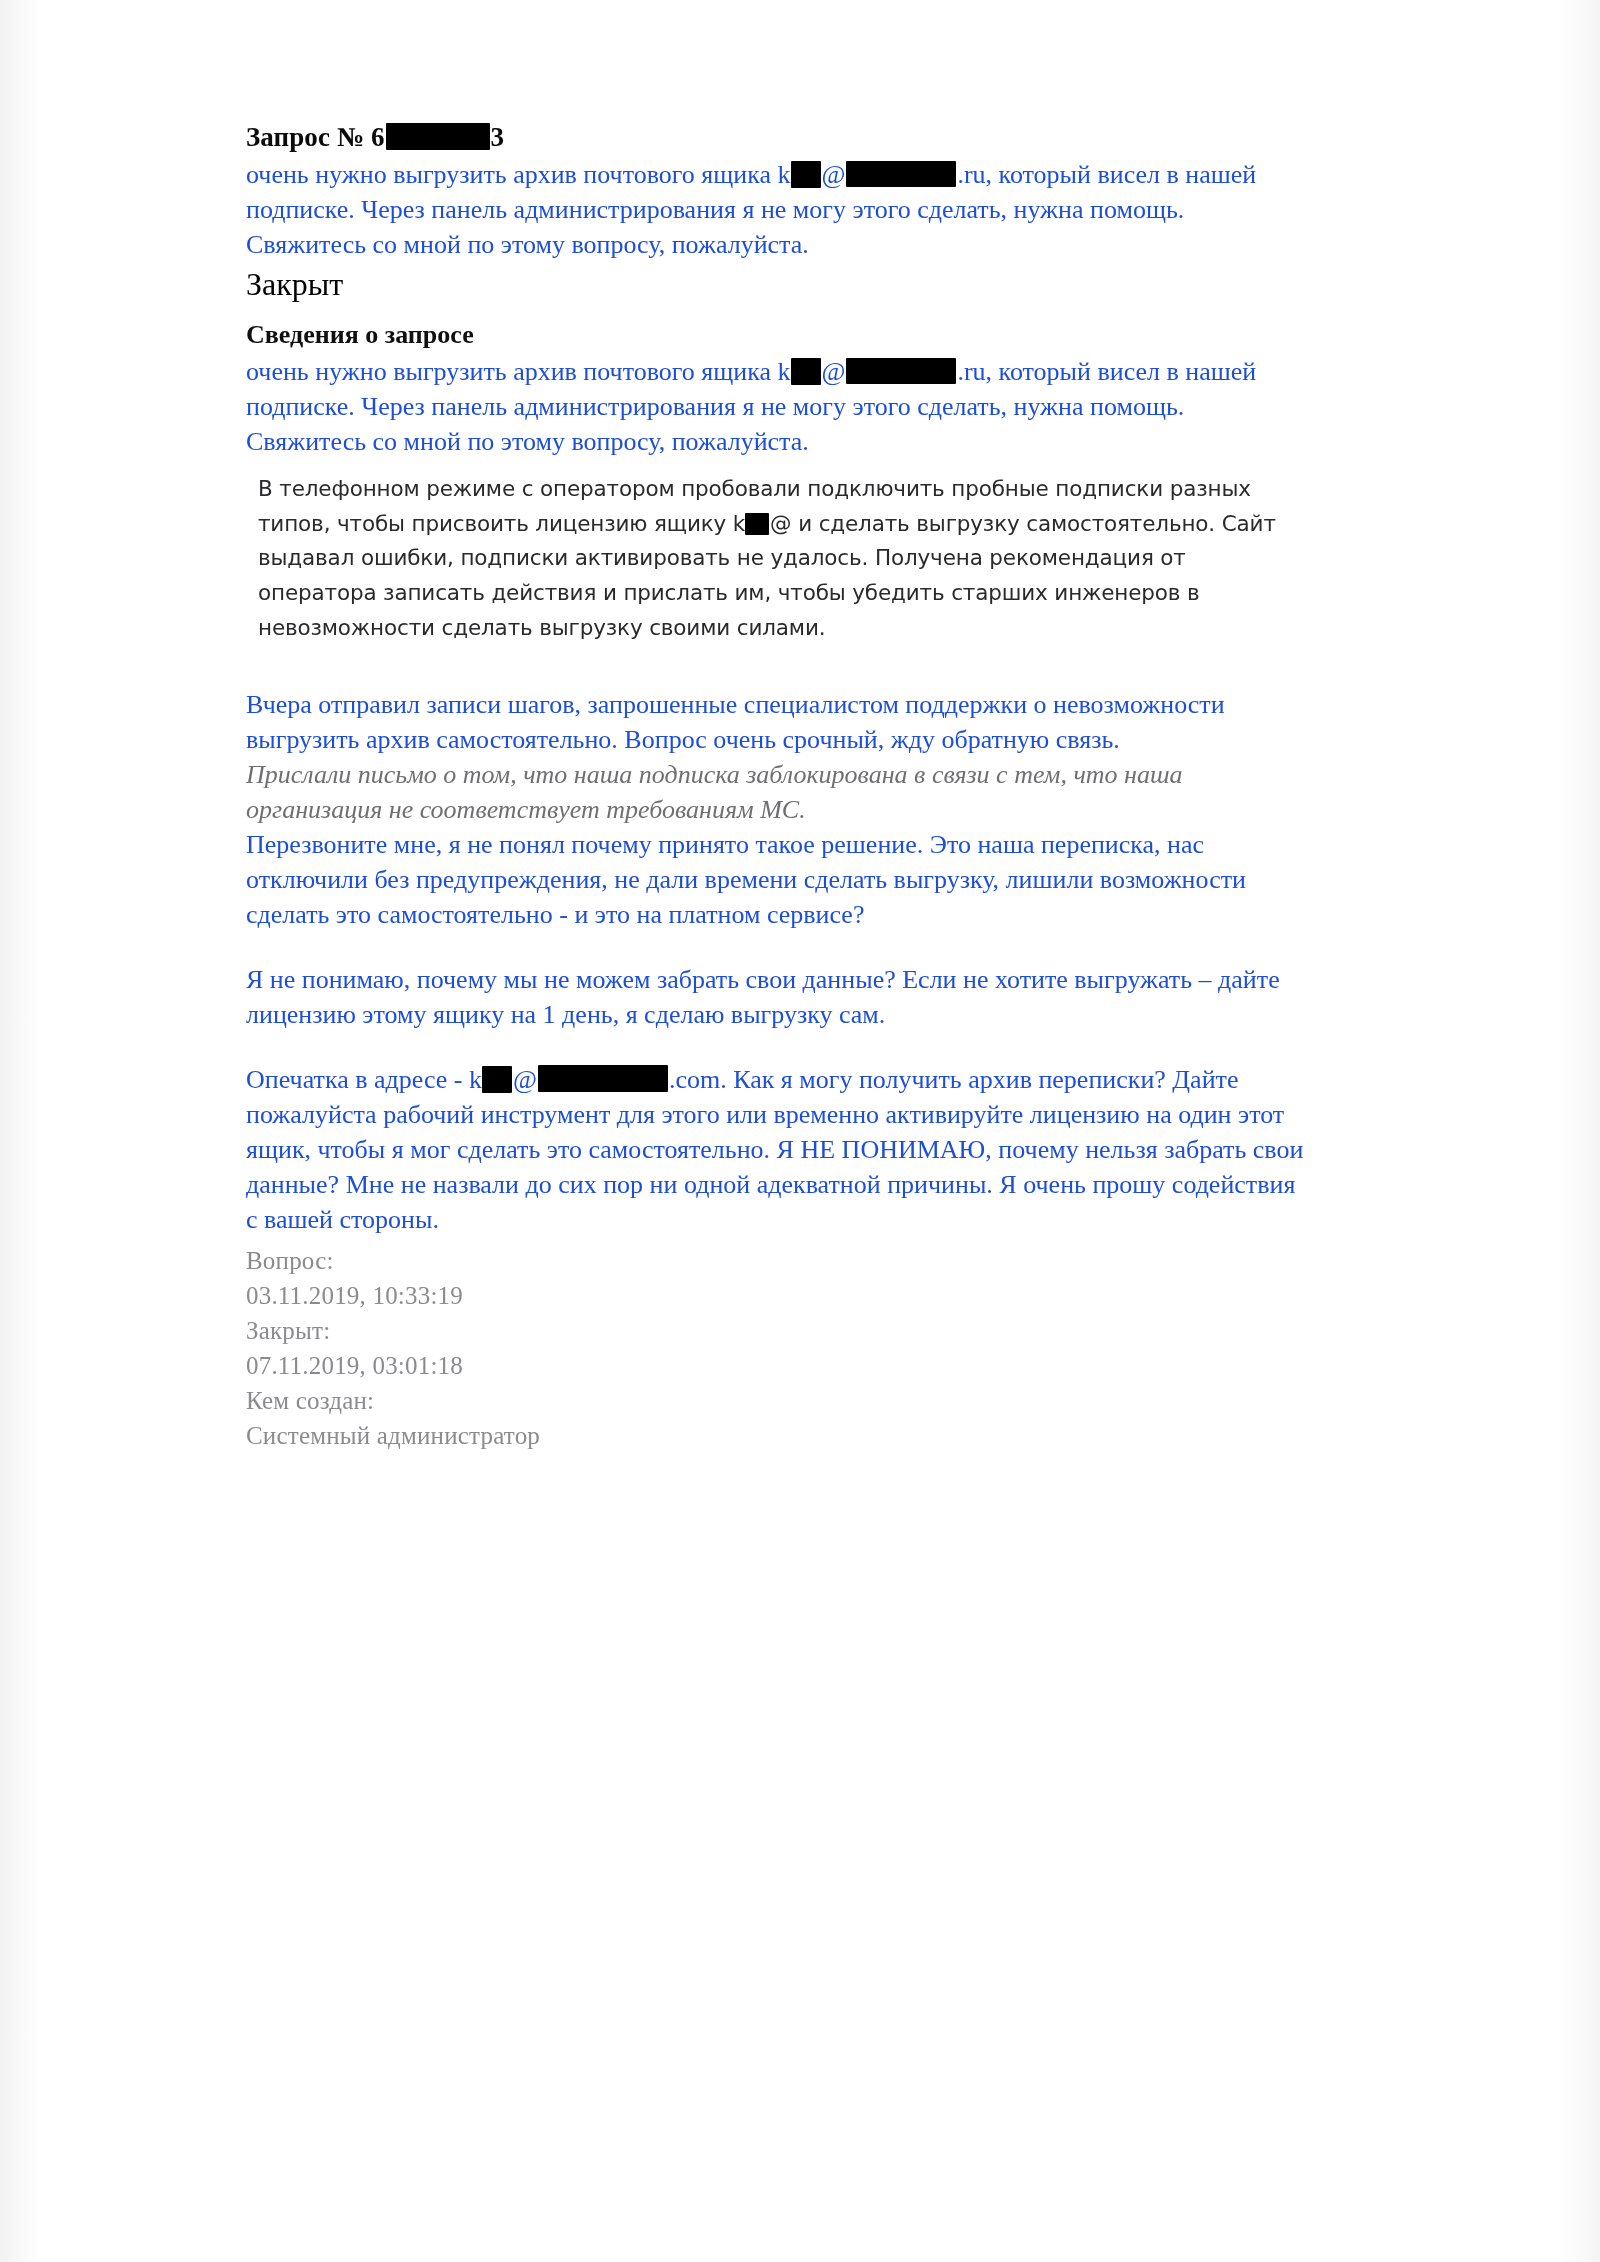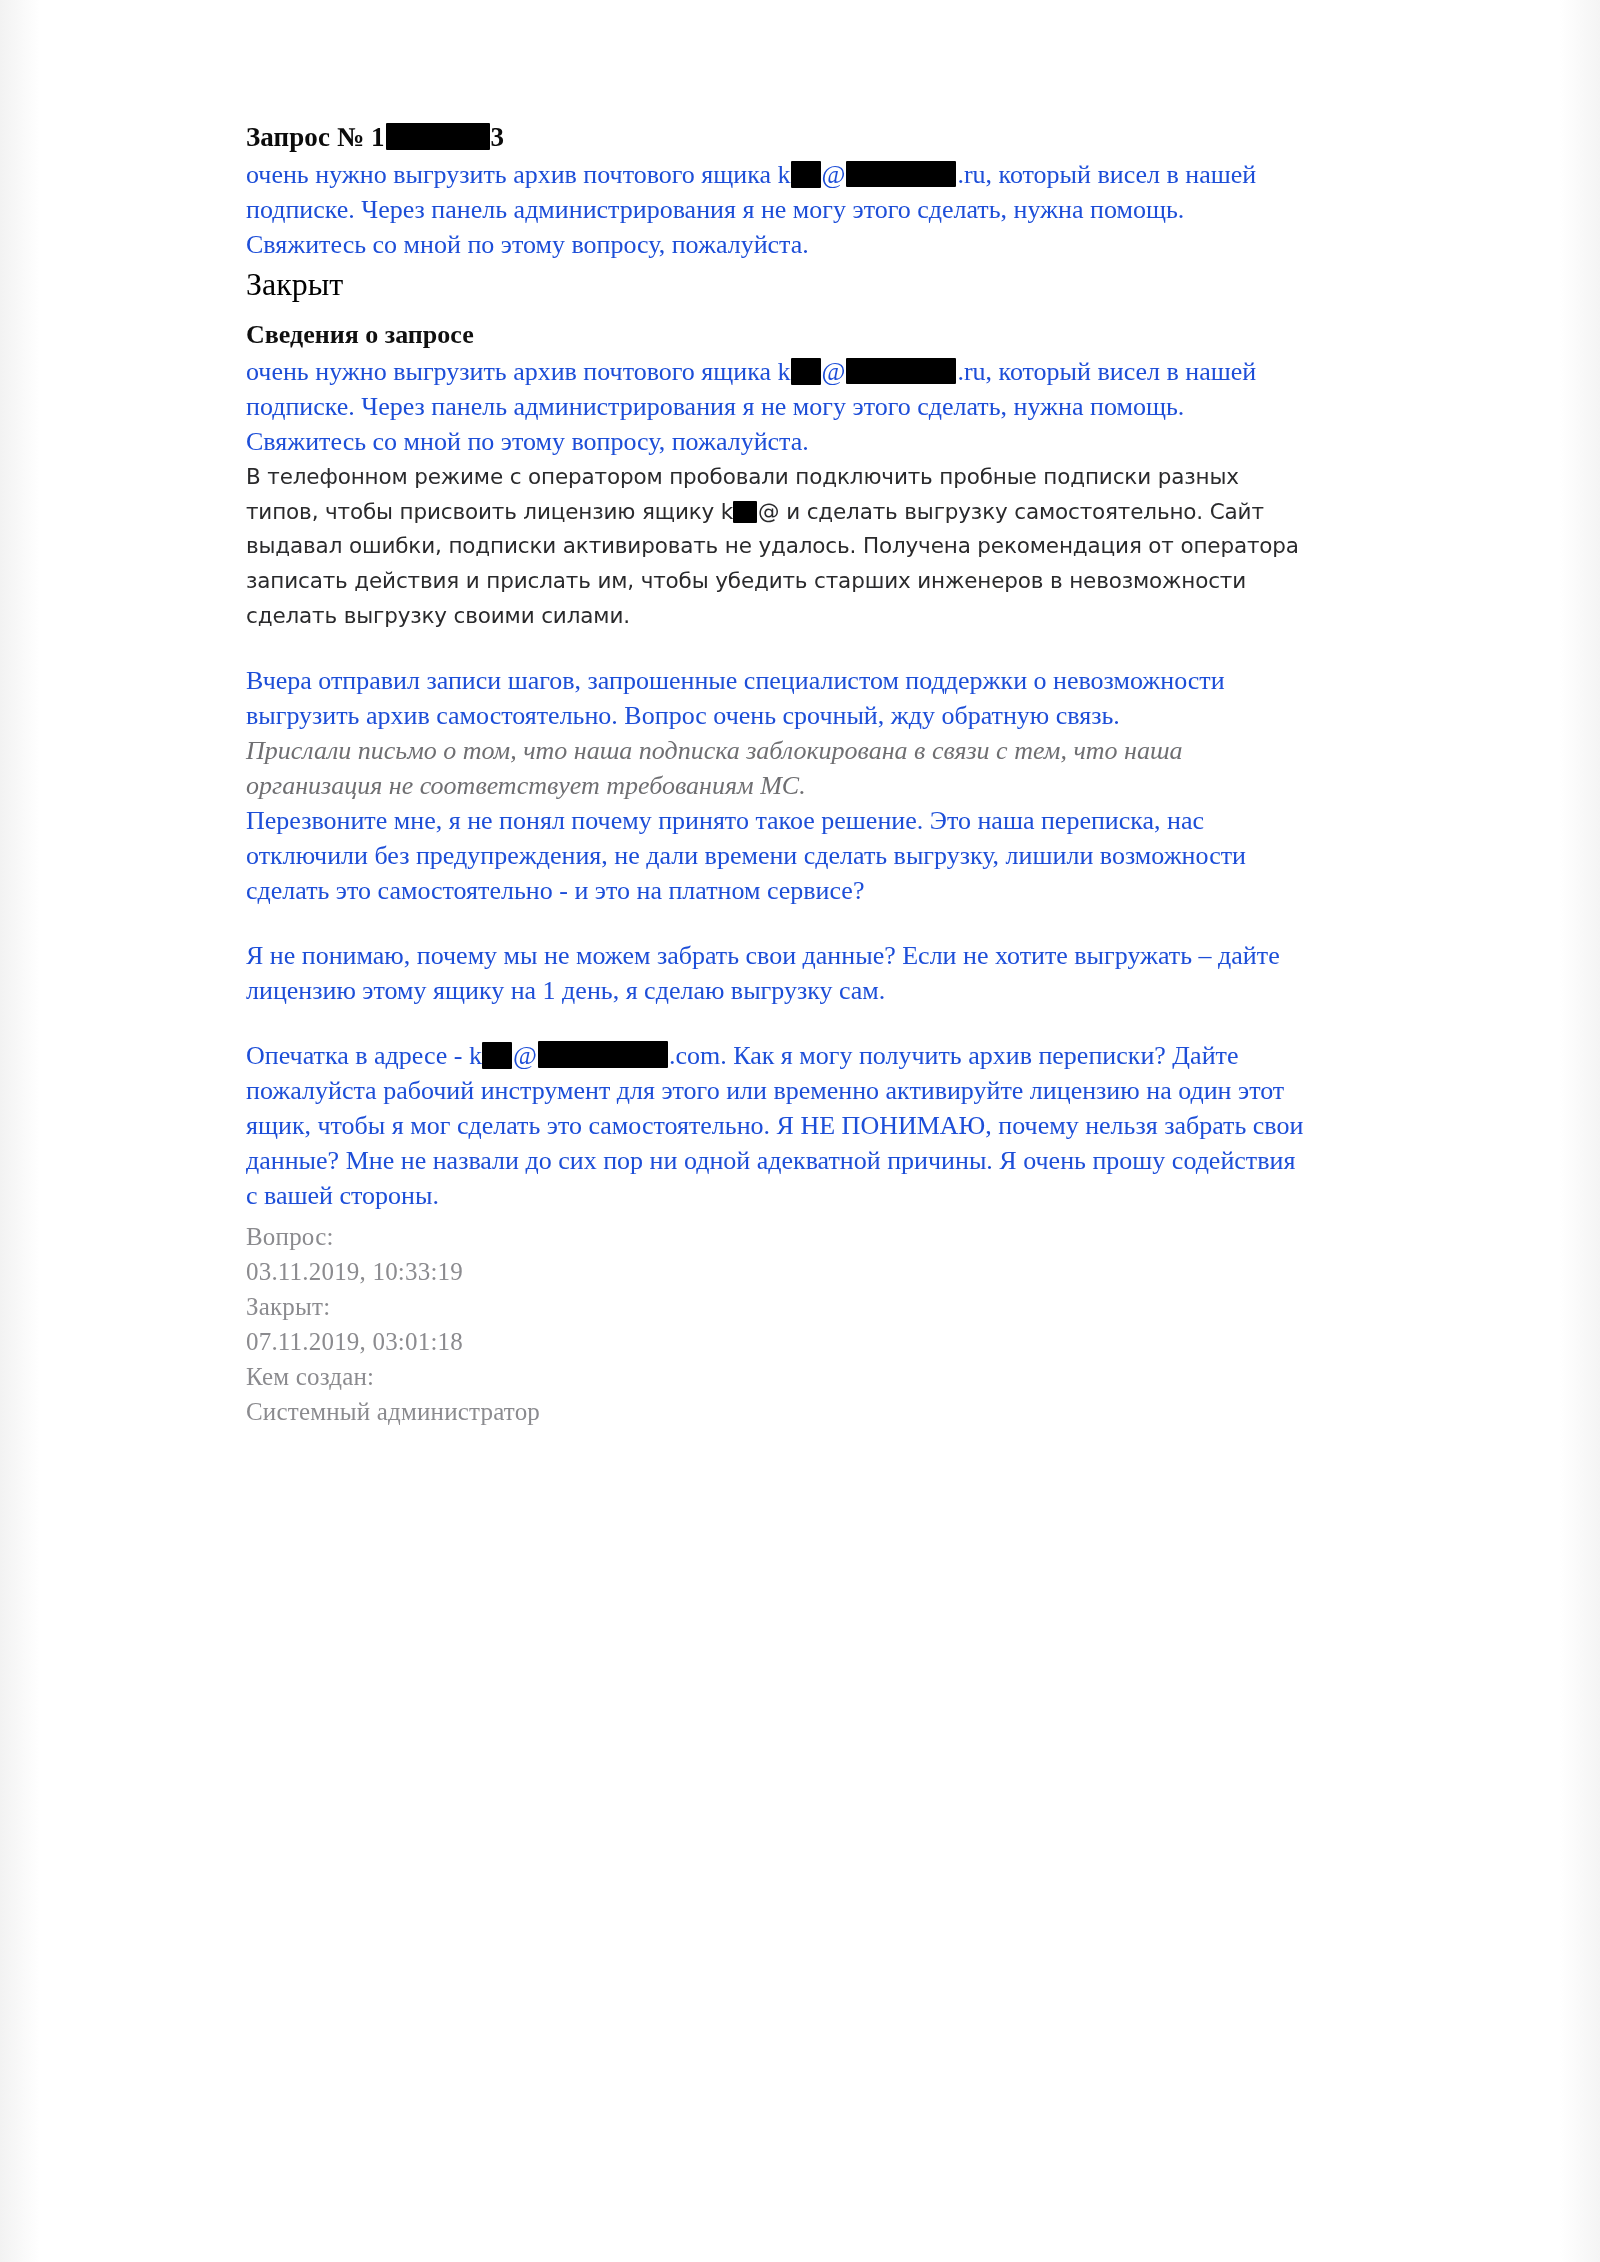--- a/index.html
+++ b/index.html
@@ -71,21 +71,21 @@
   p.serif.faded {
     color: #6f6f72;
     font-style: italic;
   }
 
   p.sans {
     font-family: "DejaVu Sans", "Liberation Sans", sans-serif;
     font-size: 21.5px;
     line-height: 1.62;
     color: #2a2a2c;
-    margin: 0;
+    margin: 12px;
     letter-spacing: -0.15px;
   }
 
   p.status {
     font-size: 32px;
     line-height: 1.345;
     color: #000000;
     margin: 0;
   }
   .gap-md { height: 30px; }
@@ -116,21 +116,21 @@
   .redact.r-user-sans { width: 24px; height: 22px; vertical-align: -4px; margin: 0 1px 0 0; }
 </style>
 </head>
 <body>
 
 <div class="page">
   <div class="scan-tone"></div>
 
   <div class="content">
 
-    <h1 class="doc-title"><span>Запрос № 1</span><span class="redact r-title"></span><span>3</span></h1>
+    <h1 class="doc-title"><span>Запрос № 6</span><span class="redact r-title"></span><span>3</span></h1>
 
     <p class="serif"><span>очень нужно выгрузить архив почтового ящика k</span><span class="redact r-user"></span><span>@</span><span class="redact r-dom"></span><span>.ru, который висел в нашей подписке. Через панель администрирования я не могу этого сделать, нужна помощь. Свяжитесь со мной по этому вопросу, пожалуйста.</span></p>
 
     <p class="status">Закрыт</p>
 
     <h2 class="section-head">Сведения о запросе</h2>
 
     <p class="serif"><span>очень нужно выгрузить архив почтового ящика k</span><span class="redact r-user"></span><span>@</span><span class="redact r-dom"></span><span>.ru, который висел в нашей подписке. Через панель администрирования я не могу этого сделать, нужна помощь. Свяжитесь со мной по этому вопросу, пожалуйста.</span></p>
 
     <p class="sans"><span>В телефонном режиме с оператором пробовали подключить пробные подписки разных типов, чтобы присвоить лицензию ящику k</span><span class="redact r-user-sans"></span><span>@ и сделать выгрузку самостоятельно. Сайт выдавал ошибки, подписки активировать не удалось. Получена рекомендация от оператора записать действия и прислать им, чтобы убедить старших инженеров в невозможности сделать выгрузку своими силами.</span></p>

